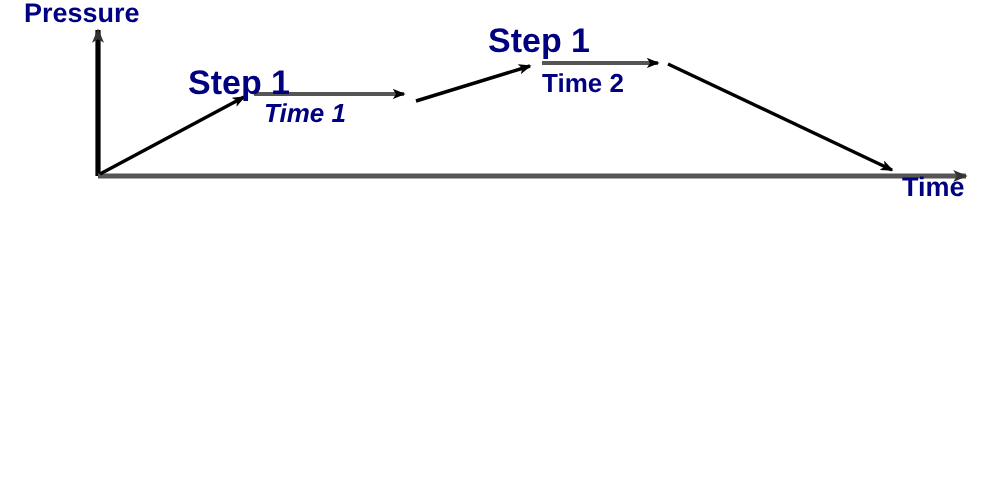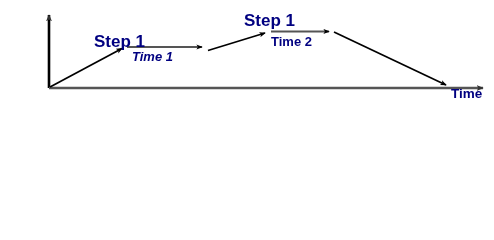--- a/index.html
+++ b/index.html
@@ -91,20 +91,21 @@
 
     <line x1="127" y1="47" x2="202" y2="47" stroke="#555555" stroke-width="2" marker-end="url(#arrow-black)"></line>
 
     <line x1="208" y1="50.5" x2="265" y2="33" stroke="#000000" stroke-width="1.7" marker-end="url(#arrow-black)"></line>
 
     <line x1="271" y1="31.5" x2="329" y2="31.5" stroke="#555555" stroke-width="2" marker-end="url(#arrow-black)"></line>
 
     <line x1="334" y1="32" x2="446" y2="85" stroke="#000000" stroke-width="1.7" marker-end="url(#arrow-black)"></line>
   </svg>
 
+  <div id="label-pressure" class="diagram-label axis-label">Pressure</div>
 
   <div id="label-time-axis" class="diagram-label axis-label">Time</div>
 
   <div id="label-step-1-a" class="diagram-label step-label">Step 1</div>
 
   <div id="label-time-1" class="diagram-label time-label">Time 1</div>
 
   <div id="label-step-1-b" class="diagram-label step-label">Step 1</div>
 
   <div id="label-time-2" class="diagram-label time-label">Time 2</div>

